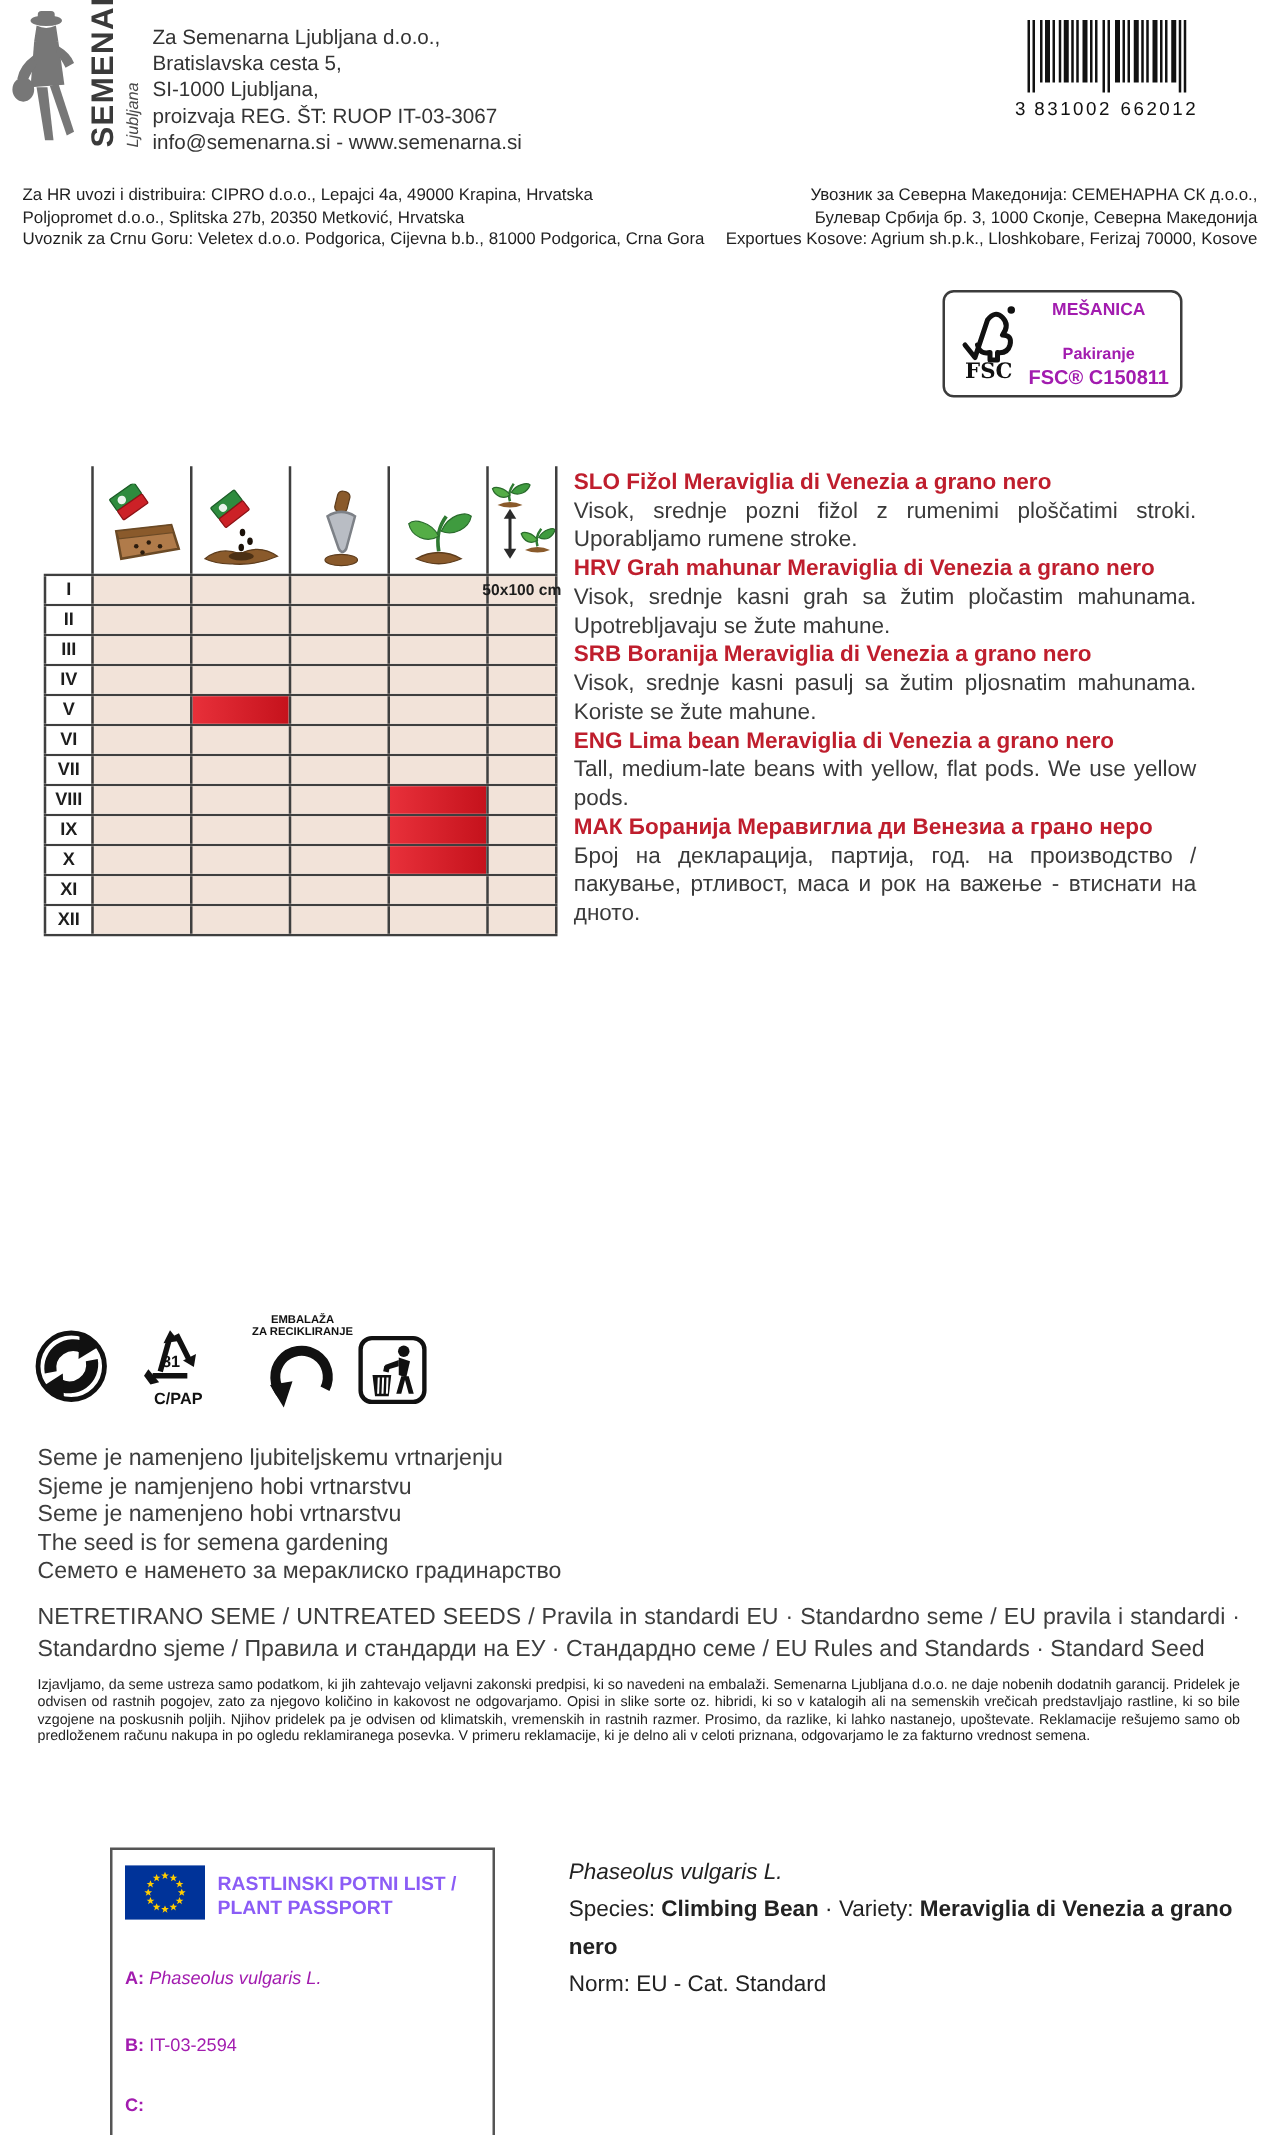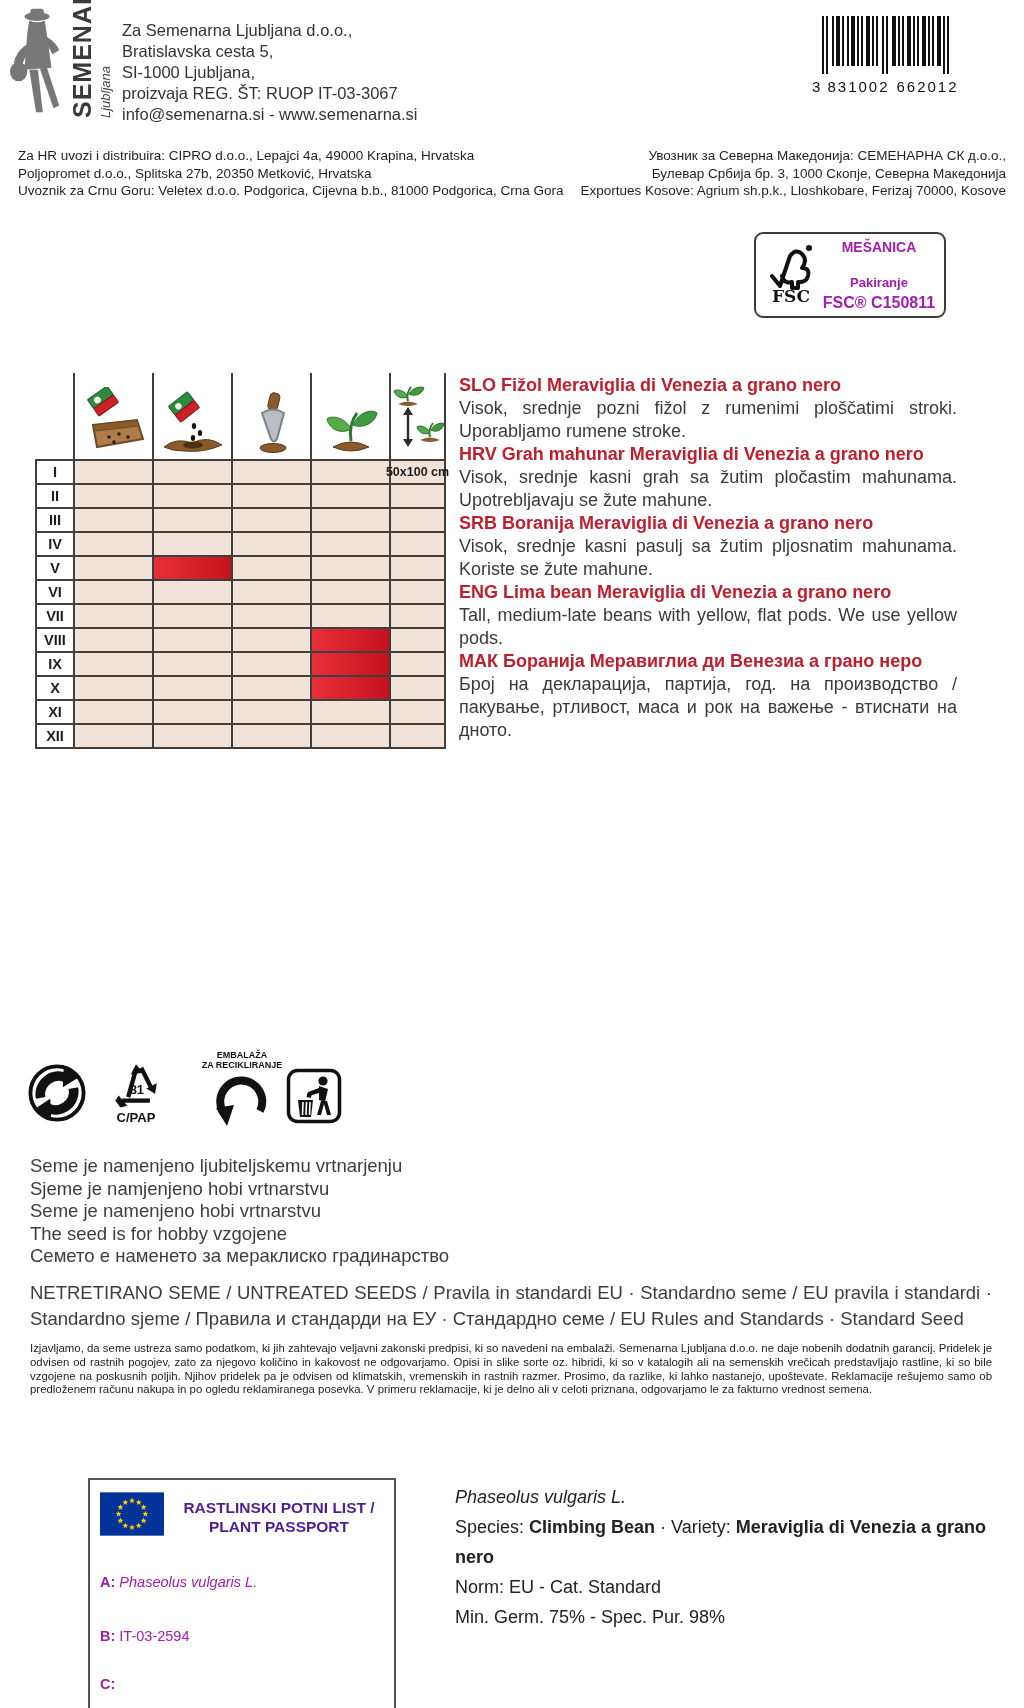--- a/index.html
+++ b/index.html
@@ -44,35 +44,35 @@
   .ccell.c5{border-right:2px solid var(--cal-grid);justify-content:center;}
   .ccell.red{background:linear-gradient(90deg,var(--cal-bar-a),var(--cal-bar-b));}
   .sp{font-size:12.5px;font-weight:bold;color:#1d1d1d;white-space:nowrap;}
   
   .desc{position:absolute;left:459px;top:374px;width:498px;font-size:18px;line-height:23px;text-align:justify;}
   .desc h3{margin:0;font-size:18px;line-height:23px;color:#bf1e2d;font-weight:bold;}
   .desc p{margin:0;color:#3a3a3a;}
   
   .recycling{position:absolute;left:28px;top:1046px;height:82px;}
   .ric{position:absolute;}
-  .cpap{font-size:13px;font-weight:bold;color:#111;text-align:center;margin-top:-4px;}
+  .cpap{font-size:13px;font-weight:bold;color:#111;text-align:right;margin-top:-4px;}
   .embal{position:absolute;left:166px;top:4px;width:96px;text-align:center;font-size:9px;
          font-weight:bold;color:#111;line-height:10px;}
   
   .hobby{position:absolute;left:30px;top:1155px;font-size:18.5px;line-height:22.5px;color:#3d3d3d;}
   .standards{position:absolute;left:30px;top:1280px;width:962px;font-size:18.5px;line-height:26px;
              color:#3d3d3d;text-align:justify;}
   .disclaimer{position:absolute;left:30px;top:1342px;width:962px;font-size:11.4px;line-height:13.8px;
               color:#222;text-align:justify;}
   
   .passport{position:absolute;left:88px;top:1478px;width:284px;height:244px;border:2.5px solid #555;
             padding:12px 10px;background:#fff;}
   .pp-head{display:flex;align-items:flex-start;}
   .pp-flag{flex:0 0 auto;margin-right:10px;}
-  .pp-title{flex:1;text-align:center;font-weight:bold;font-size:15.5px;line-height:19px;color:#4c1d95;margin-top:6px;}
+  .pp-title{flex:1;font-weight:bold;font-size:15.5px;line-height:19px;color:#8b5cf6;margin-top:6px;}
   .pp-row{font-size:14.5px;color:#a21caf;}
   .pp-row b{font-weight:bold;}
   .pp-a{margin-top:34px;}
   .pp-b{margin-top:38px;}
   .pp-c{margin-top:32px;}
   .pp-d{margin-top:14px;}
   .pp-row .lat{font-style:italic;}
   
   .product{position:absolute;left:455px;top:1482px;font-size:18px;line-height:30px;color:#222;}
   .product .lat{font-style:italic;}
@@ -402,21 +402,21 @@
             <line x1="24" y1="34" x2="23.5" y2="47"></line>
         </g>
       </svg>
     </div>
   </div>
 
   <div class="hobby">
     <div>Seme je namenjeno ljubiteljskemu vrtnarjenju</div>
     <div>Sjeme je namjenjeno hobi vrtnarstvu</div>
     <div>Seme je namenjeno hobi vrtnarstvu</div>
-    <div>The seed is for hobby vzgojene</div>
+    <div>The seed is for semena gardening</div>
     <div>Семето е наменето за мераклиско градинарство</div>
   </div>
 
   <div class="standards">NETRETIRANO SEME / UNTREATED SEEDS / Pravila in standardi EU · Standardno seme / EU pravila i standardi · Standardno sjeme / Правила и стандарди на ЕУ · Стандардно семе / EU Rules and Standards · Standard Seed</div>
   <div class="disclaimer">Izjavljamo, da seme ustreza samo podatkom, ki jih zahtevajo veljavni zakonski predpisi, ki so navedeni na embalaži. Semenarna Ljubljana d.o.o. ne daje nobenih dodatnih garancij. Pridelek je odvisen od rastnih pogojev, zato za njegovo količino in kakovost ne odgovarjamo. Opisi in slike sorte oz. hibridi, ki so v katalogih ali na semenskih vrečicah predstavljajo rastline, ki so bile vzgojene na poskusnih poljih. Njihov pridelek pa je odvisen od klimatskih, vremenskih in rastnih razmer. Prosimo, da razlike, ki lahko nastanejo, upoštevate. Reklamacije rešujemo samo ob predloženem računu nakupa in po ogledu reklamiranega posevka. V primeru reklamacije, ki je delno ali v celoti priznana, odgovarjamo le za fakturno vrednost semena.</div>
 
   <div class="passport">
     <div class="pp-head">
       <div class="pp-flag">
         <svg width="64" height="44" viewBox="0 0 62 42">
@@ -461,16 +461,15 @@
   <div class="product">
     <div class="lat">Phaseolus vulgaris L.</div>
     <div>
       <span>Species:</span>
       <b>Climbing Bean</b>
       <span>·</span>
       <span>Variety:</span>
       <b>Meraviglia di Venezia a grano nero</b>
     </div>
     <div>Norm: EU - Cat. Standard</div>
-    <div>Min. Germ. 75% - Spec. Pur. 98%</div>
   </div>
 
 </div>
 
 </body></html>

